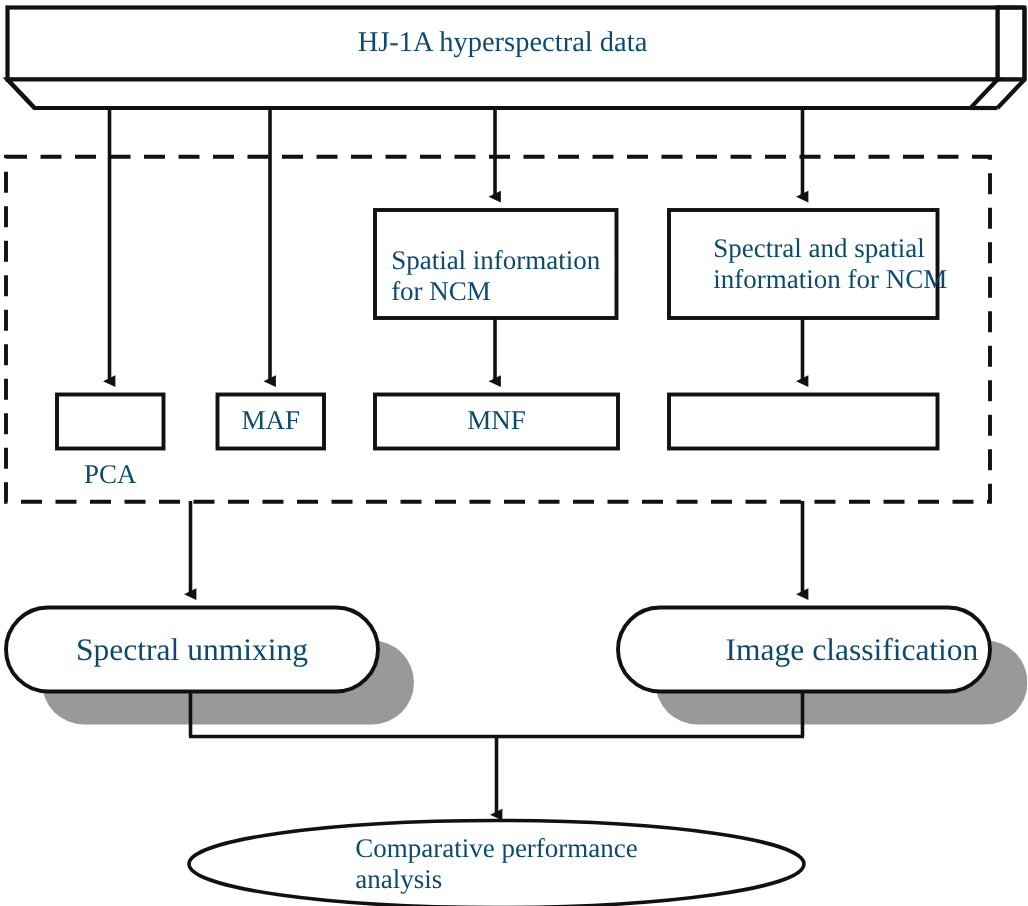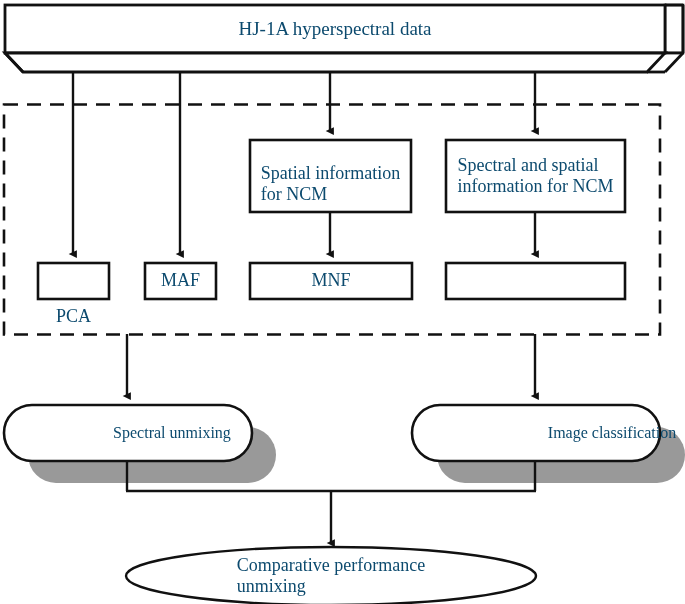--- a/index.html
+++ b/index.html
@@ -30,21 +30,21 @@
     text-align: left;
     color: #0c4a6e;
     font-family: "Liberation Serif", "DejaVu Serif", serif;
     line-height: 1.18;
     white-space: pre-line;
     pointer-events: none;
   }
   .lbl-title   { font-size: 19px; }
   .lbl-box     { font-size: 18px; }
   .lbl-small   { font-size: 18px; }
-  .lbl-round   { font-size: 16px; padding-left: 44px; }
+  .lbl-round   { font-size: 21px; }
   .lbl-ellipse { font-size: 18px; }
 </style>
 </head>
 <body>
 
 <div id="canvas-wrap">
 
   <svg class="flow" viewBox="0 0 685 604">
     <defs>
       <marker id="arrowhead" markerWidth="9" markerHeight="9" refX="4.2" refY="4.3" orient="auto" markerUnits="userSpaceOnUse">
@@ -115,30 +115,30 @@
     </g>
 
     <ellipse cx="331" cy="576" rx="205" ry="29" fill="#ffffff" stroke="#111111" stroke-width="2.4"></ellipse>
   </svg>
 
   <div class="lbl lbl-title" style="left:5px; top:5px; width:660px; height:48px;">HJ-1A hyperspectral data</div>
 
   <div class="lbl lbl-box" style="left:250px; top:124px; width:161px; height:72px;margin-top:24px;">Spatial information
 for NCM</div>
 
-  <div class="lbl lbl-box" style="left:446px; top:140px; width:179px; height:72px;">Spectral and spatial
+  <div class="lbl lbl-box" style="left:464px; top:140px; width:179px; height:72px;">Spectral and spatial
 information for NCM</div>
 
   <div class="lbl lbl-small" style="left:38px; top:263px; width:71px; height:36px;margin-top:36px;">PCA</div>
 
   <div class="lbl lbl-small" style="left:250px; top:263px; width:162px; height:36px;">MNF</div>
 
   <div class="lbl lbl-small" style="left:145px; top:263px; width:71px; height:36px;">MAF</div>
 
 
   <div class="lbl lbl-round" style="left:4px; top:405px; width:248px; height:56px;">Spectral unmixing</div>
 
   <div class="lbl lbl-round" style="left:412px; top:405px; width:248px; height:56px;margin-left:32px;">Image classification</div>
 
   <div class="lbl lbl-ellipse" style="left:126px; top:547px; width:410px; height:58px;">Comparative performance
-unmixing</div>
+analysis</div>
 
 </div>
 
 </body></html>

